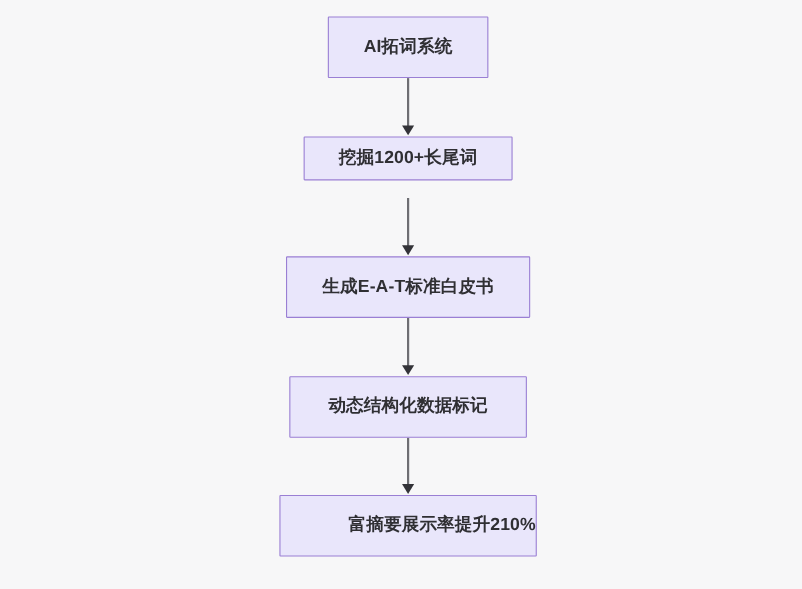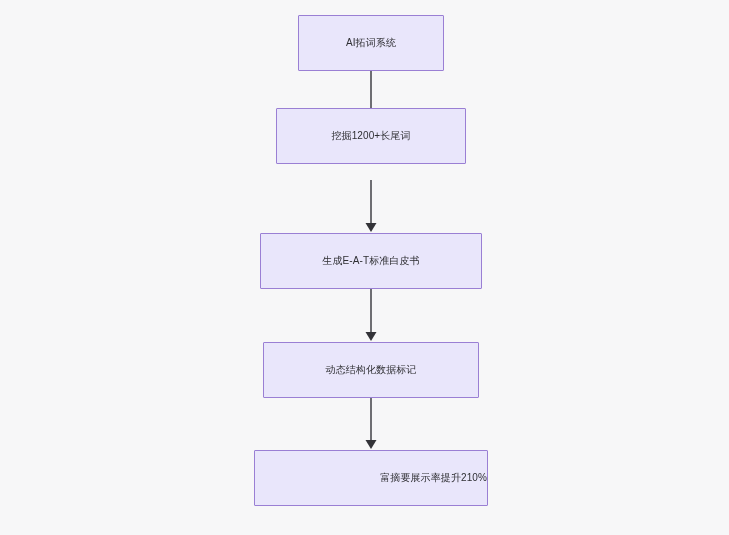--- a/index.html
+++ b/index.html
@@ -28,32 +28,32 @@
     box-sizing: border-box;
     background: #e9e6fb;
     border: 1.5px solid #9a7fd4;
     border-radius: 1px;
     display: flex;
     align-items: center;
     justify-content: center;
     z-index: 2;
   }
   .node-label {
-    font-size: 10px;
+    font-size: 16px;
     line-height: 1.25;
     color: #2f2f33;
     letter-spacing: 0.1px;
     white-space: nowrap;
     text-align: center;
-    font-weight: 400;
+    font-weight: 700;
   }
 
   
   #node-0 { left: 298px; top: 15px;  width: 146px; height: 56px; }
-  #node-1 { left: 276px; top: 108px; width: 190px; height: 56px; }
+  #node-1 { left: 276px; top: 124px; width: 190px; height: 40px; }
   #node-2 { left: 260px; top: 233px; width: 222px; height: 56px; }
   #node-3 { left: 263px; top: 342px; width: 216px; height: 56px; }
   #node-4 { left: 254px; top: 450px; width: 234px; height: 56px; justify-content: flex-end; }
 
   
   .edge {
     position: absolute;
     left: 0;
     top: 0;
     width: 729px;

